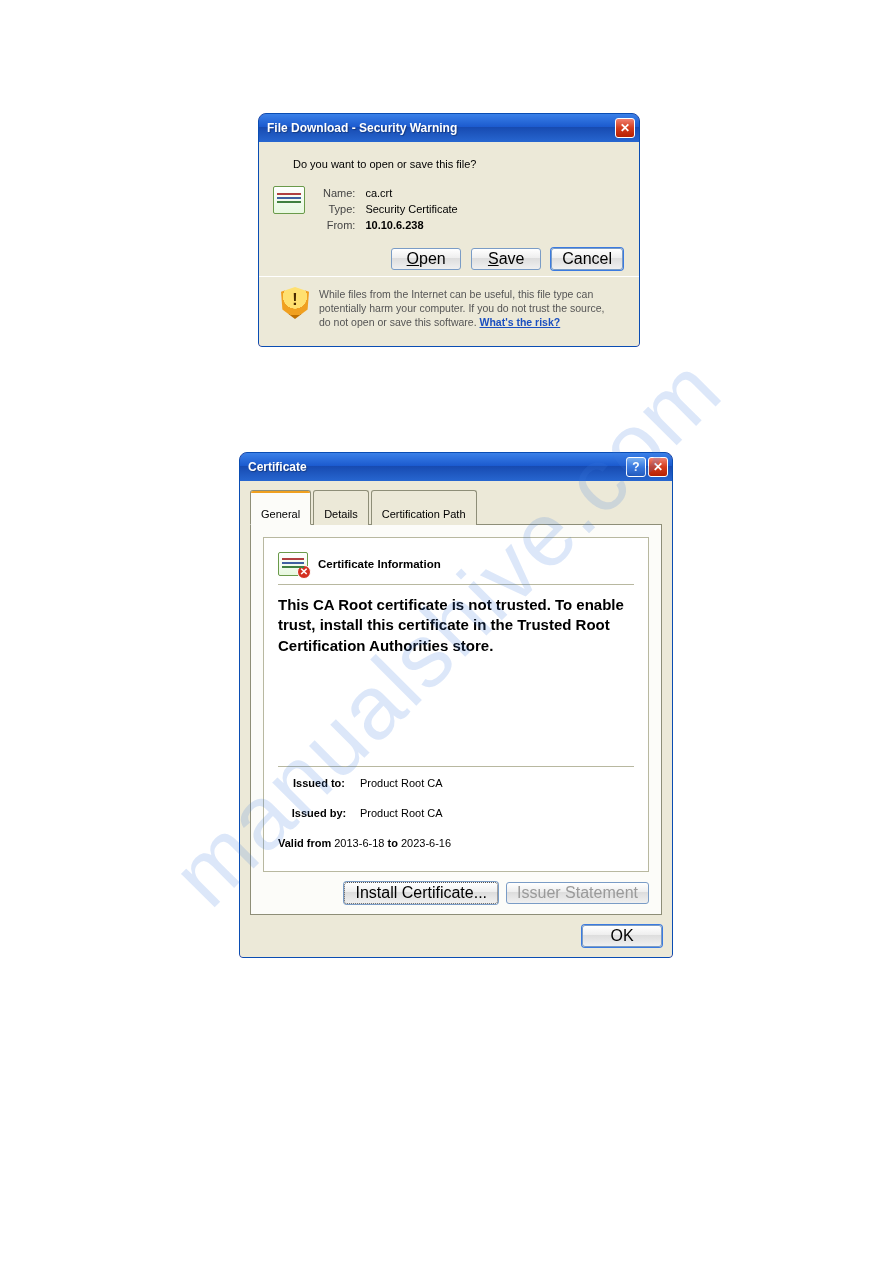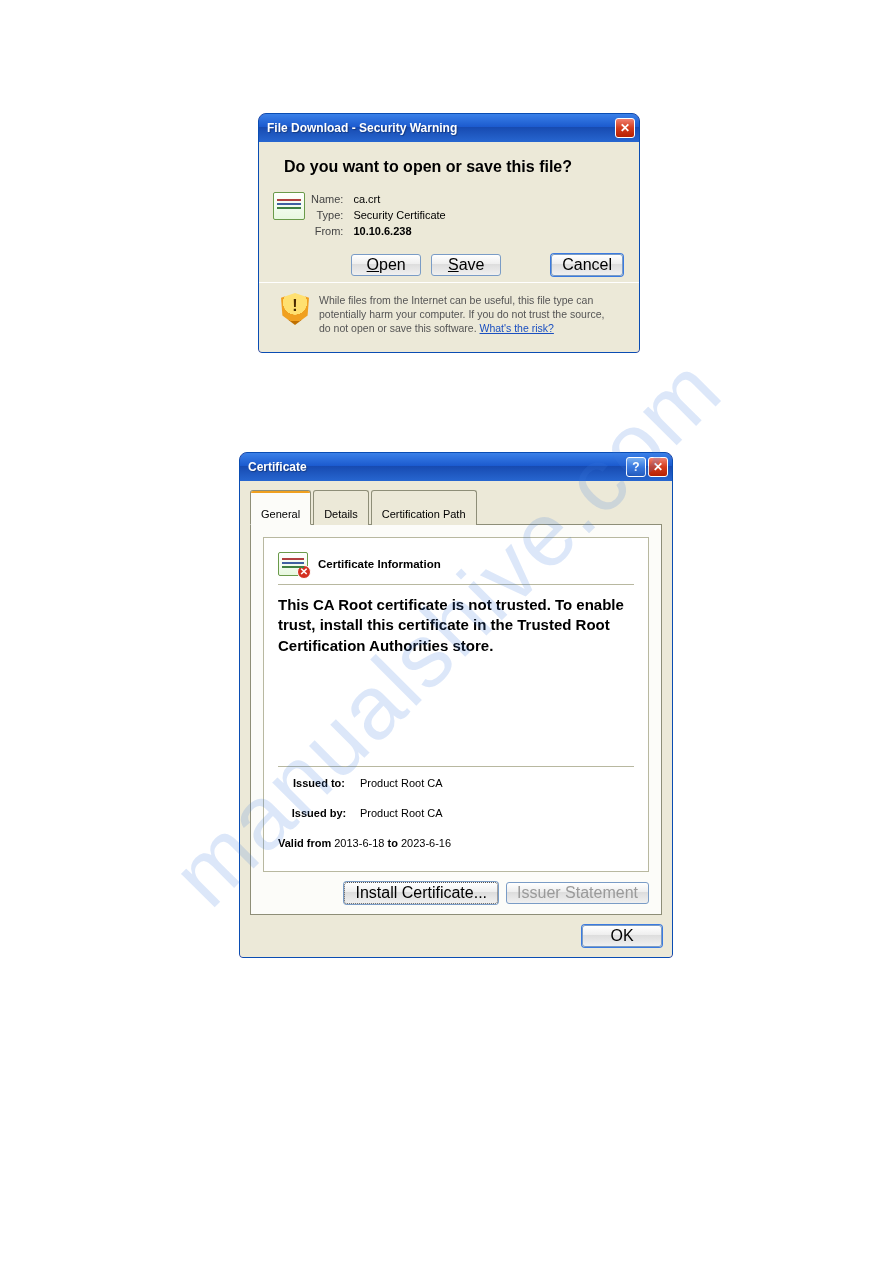--- a/index.html
+++ b/index.html
@@ -57,22 +57,22 @@
     display: flex; align-items: center; justify-content: center;
     color: #fff; font-weight: bold; font-size: 12px;
     cursor: pointer;
   }
   .xp-helpbtn {
     background: linear-gradient(to bottom, #7ab0f0, #3a7ae0 50%, #2055b8 100%);
   }
   .xp-body { padding: 12px 14px; background: #ece9d8; }
   
   .fd-dialog { left: 258px; top: 113px; width: 382px; }
-  .fd-heading { font-weight: bold; font-size: 16px; margin: 4px 0 14px 11px; }
-  .fd-row { display: flex; margin-bottom: 14px; }
+  .fd-heading { font-weight: normal; font-size: 11px; margin: 4px 0 14px 20px; }
+  .fd-row { display: flex; gap: 12px; margin-bottom: 14px; }
   .fd-icon {
     width: 32px; height: 28px;
     background: linear-gradient(#fff,#e8f8e0);
     border: 1px solid #6a9a4a;
     border-radius: 2px;
     position: relative;
     margin-top: 2px;
   }
   .fd-icon::after {
     content:""; position:absolute; left:3px; right:3px; top:6px; height:2px; background:#b04040;
@@ -85,34 +85,34 @@
   .fd-buttons { display: flex; justify-content: flex-end; gap: 10px; margin: 8px 2px 6px 0; }
   .xp-btn {
     min-width: 70px; height: 22px;
     background: linear-gradient(to bottom,#fff,#eee 45%,#ddd 46%,#f0f0f0);
     border: 1px solid #7a9cc6;
     border-radius: 3px;
     font-size: 16px;
     cursor: pointer;
     padding: 0 10px;
   }
-  .xp-btn.default { box-shadow: 0 0 0 1px #3a7ae0; margin-left: 40px; }
+  .xp-btn.default { box-shadow: 0 0 0 1px #3a7ae0; }
   .xp-btn u { text-decoration: underline; }
   .fd-divider { height:1px; background:#bdb8a4; margin: 6px -14px 0 -14px; border-top:1px solid #fff; }
   .fd-warn { display:flex; gap:10px; padding: 10px 8px 4px 8px; background:#ece9d8; position:relative; z-index: 200; }
   .shield-icon {
     width: 28px; height: 32px; flex: 0 0 28px;
     background:
       radial-gradient(circle at 50% 30%, #ffe070 0 45%, #f0a020 46% 70%, #c07000 71% 100%);
     clip-path: polygon(50% 0,100% 15%,95% 70%,50% 100%,5% 70%,0 15%);
     position: relative;
   }
   .shield-icon::after { content:"!"; position:absolute; left:0; right:0; top:4px; text-align:center; font-weight:bold; color:#4a2a00; font-size:16px; }
   .fd-warn-text { color:#555; font-size: 10.5px; line-height: 1.35; }
-  .fd-warn-text a { color: #1a4fc0; text-decoration: underline; cursor: pointer; }
+  .fd-warn-text a { color: #1a4fc0; text-decoration: underline; cursor: pointer; font-weight: bold; }
   
   .cert-dialog { left: 239px; top: 452px; width: 434px; }
   .cert-body { padding: 8px 10px 10px 10px; }
   .tabstrip { display: flex; border-bottom: 1px solid #8e8e78; margin-bottom: 0; }
   .tab {
     padding: 17px 10px 4px 10px;
     font-size: 11px;
     border: 1px solid #8e8e78;
     border-bottom: none;
     background: #ece9d8;

